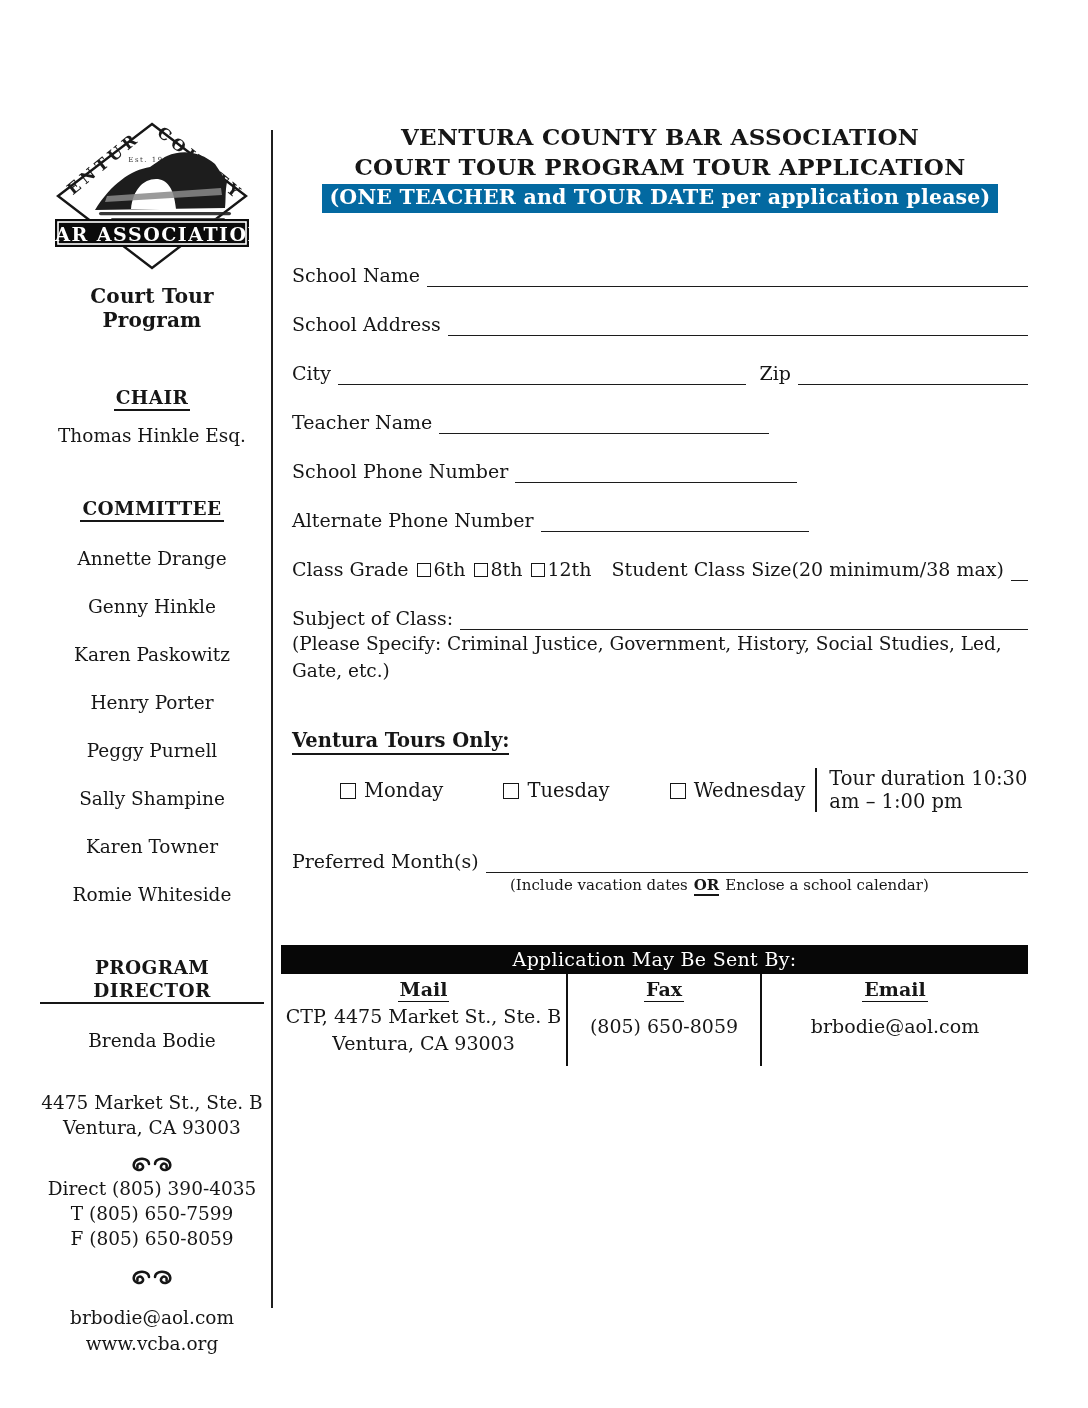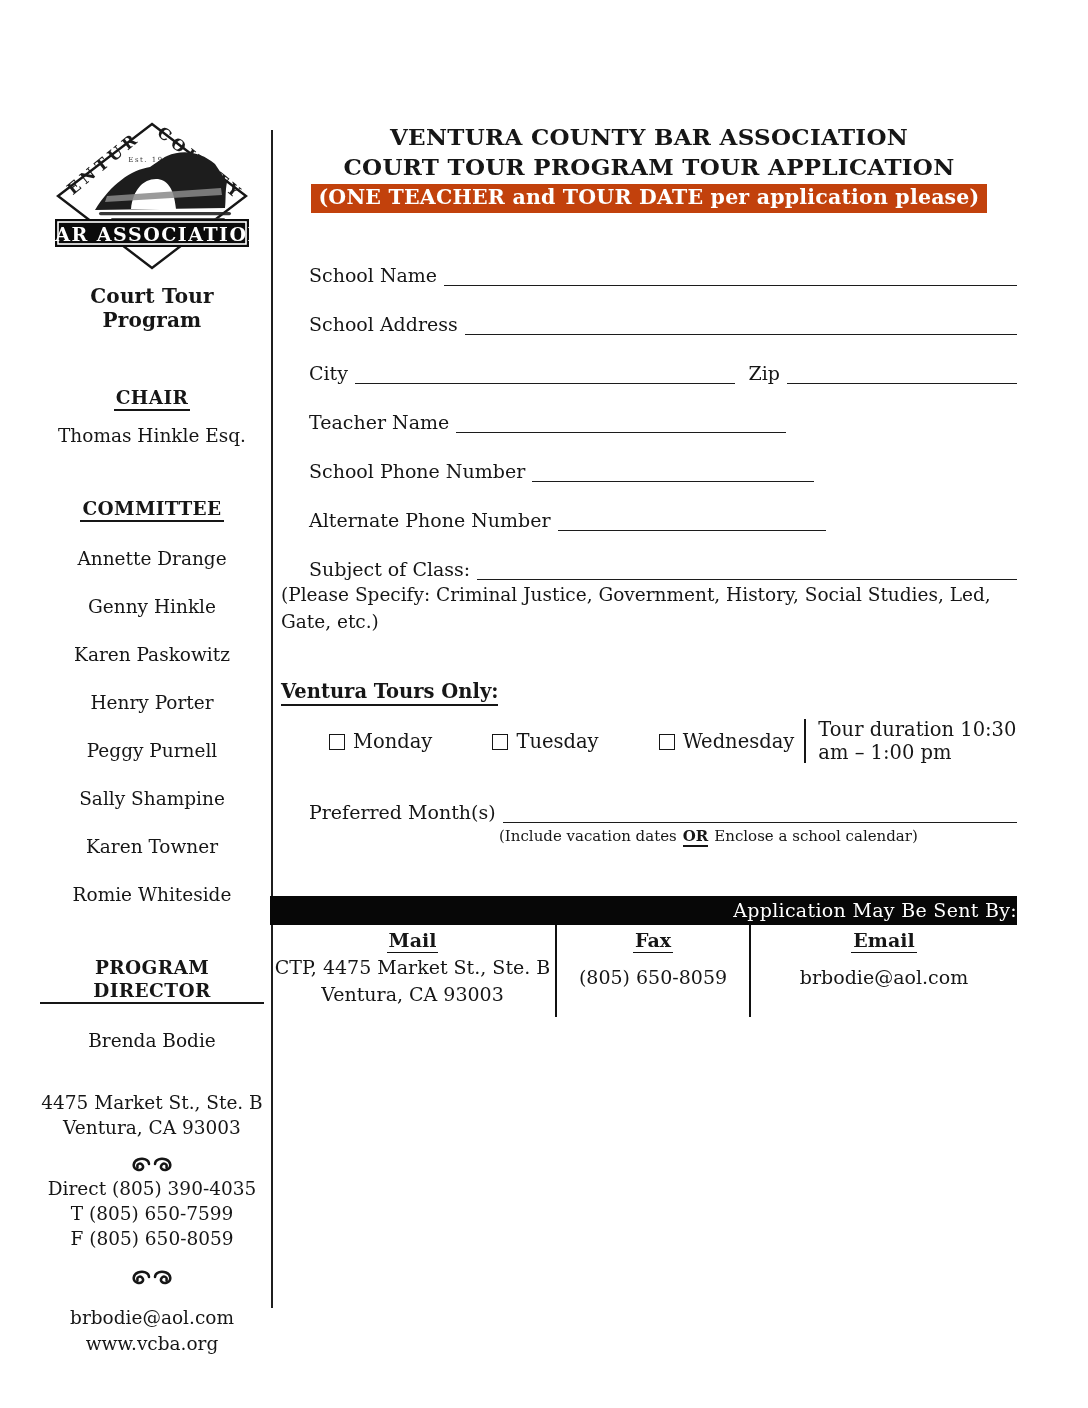--- a/index.html
+++ b/index.html
@@ -19,28 +19,28 @@
   .member{margin-top:25px;font-size:18.5px;line-height:23px;}
   .sec-director{margin-top:50px;}
   .director-name{margin-top:25px;font-size:18.5px;line-height:23px;}
   .side-address{margin-top:38px;font-size:18.5px;line-height:25px;}
   .ornament{margin-top:16px;height:16px;}
   .side-phones{margin-top:4px;font-size:18.5px;line-height:25px;}
   .ornament2{margin-top:18px;height:16px;}
   .side-contact{margin-top:20px;font-size:18.5px;line-height:26px;}
 
   
-  .main{position:absolute;left:281px;top:122px;width:736px;}
+  .main{position:absolute;left:292px;top:122px;width:736px;}
   .titles{text-align:center;}
   .title-line{font-size:23px;font-weight:bold;line-height:30px;letter-spacing:0.3px;}
   .title-bar-wrap{margin-top:2px;line-height:27px;}
-  .title-bar{display:inline-block;background:#c2410c;color:#ffffff;
+  .title-bar{display:inline-block;background:#0369a1;color:#ffffff;
              font-size:20.5px;font-weight:bold;padding:0 7px 2px;letter-spacing:0.2px;}
 
-  .row{display:flex;align-items:center;font-size:19px;line-height:24px;margin-top:25px;margin-left:28px;}
+  .row{display:flex;align-items:flex-end;font-size:19px;line-height:24px;margin-top:25px;}
   .row.first{margin-top:50px;}
   .lbl{white-space:nowrap;}
   .uline{display:inline-block;border-bottom:1.6px solid #1c1c1c;height:21px;}
   .uflex{flex:1 1 auto;margin-left:7px;}
   .ufix{margin-left:7px;}
   .w-teacher{width:330px;}
   .w-phone1{width:282px;}
   .w-phone2{width:268px;}
   .w-zip{width:230px;}
   .zip-lbl{margin-left:14px;}
@@ -60,21 +60,21 @@
   .days-row{display:flex;align-items:center;margin-top:12px;font-size:19.5px;height:46px;}
   .days-row .opt:first-child{margin-left:0;}
   .days-row .opt{margin-left:12px;padding-left:48px;}
   .vsep{width:0;height:44px;border-left:2.2px solid #161616;margin:0 12px 0 10px;}
 
   .pref-row{margin-top:36px;}
   .pref-note{margin-left:218px;font-size:15px;line-height:24px;}
   .pref-note .or{font-weight:bold;border-bottom:2px solid #161616;margin:0 6px;}
 
   .sendby{margin-top:48px;margin-left:-11px;width:747px;}
-  .sendby-bar{background:#070707;color:#fff;text-align:right;font-size:19px;
+  .sendby-bar{background:#070707;color:#fff;text-align:center;font-size:19px;
               line-height:29px;height:29px;letter-spacing:0.3px;}
   .sendby-cols{display:flex;height:92px;}
   .col{text-align:center;padding-top:4px;}
   .col.c1{width:285px;}
   .col.c2{width:192px;border-left:2.4px solid #111;}
   .col.c3{flex:1;border-left:2.4px solid #111;}
   .col-h span{display:inline-block;font-size:19px;font-weight:bold;
               border-bottom:1.8px solid #111;padding:0 2px 1px;}
   .col-line{font-size:19px;line-height:25px;margin-top:2px;}
   .col-line.pad{margin-top:12px;}
@@ -216,20 +216,28 @@
     <div class="row">
       <span class="lbl">School Phone Number</span>
       <span class="uline ufix w-phone1"></span>
     </div>
 
     <div class="row">
       <span class="lbl">Alternate Phone Number</span>
       <span class="uline ufix w-phone2"></span>
     </div>
 
+    <div class="row">
+      <span class="lbl">Class Grade</span>
+      <span class="opt"><span class="cb"></span><span>6th</span></span>
+      <span class="opt"><span class="cb"></span><span>8th</span></span>
+      <span class="opt"><span class="cb"></span><span>12th</span></span>
+      <span class="lbl gapL">Student Class Size(20 minimum/38 max)</span>
+      <span class="uline uflex"></span>
+    </div>
 
 
     <div class="row">
       <span class="lbl">Subject of Class:</span>
       <span class="uline uflex"></span>
     </div>
     <div class="subject-note">(Please Specify: Criminal Justice, Government, History, Social Studies, Led, Gate, etc.)</div>
 
     <div class="ventura-h">
       <span>Ventura Tours Only:</span>

